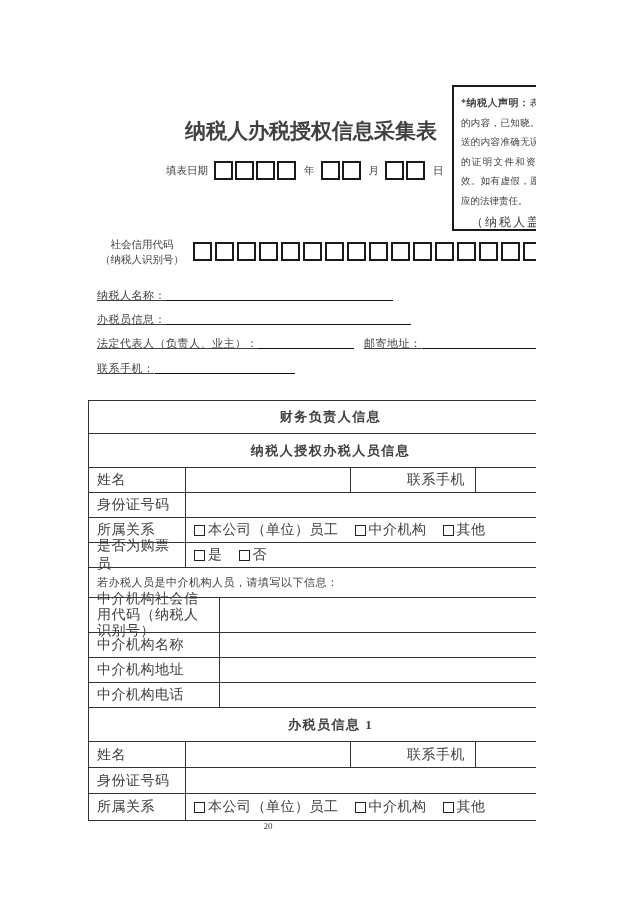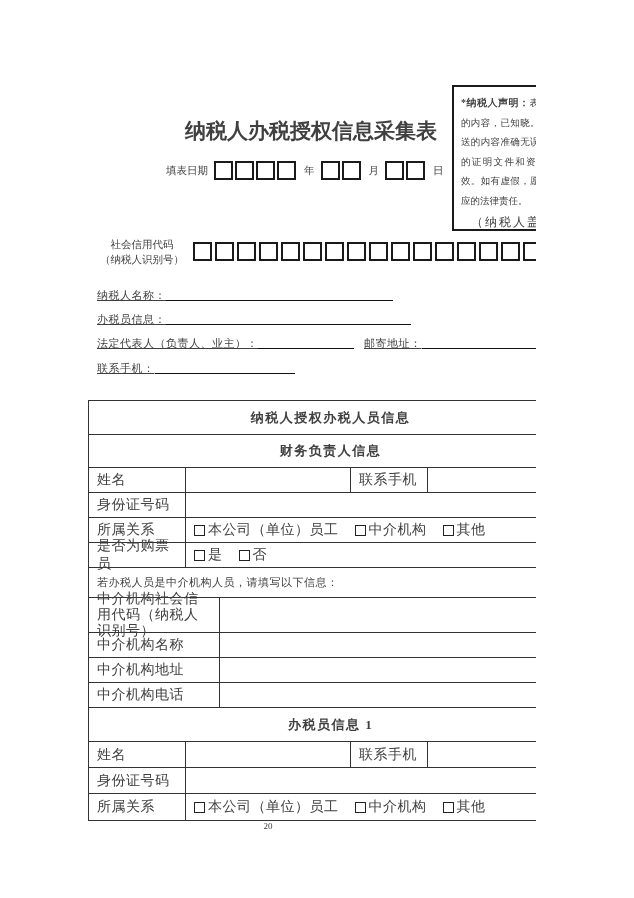--- a/index.html
+++ b/index.html
@@ -58,21 +58,21 @@
   .tr:last-child { border-bottom:none; }
   .td {
     box-sizing:border-box; border-right:1px solid #333; padding:0 8px;
     display:flex; align-items:center; font-size:14px; letter-spacing:0.5px;
   }
   .td:last-child { border-right:none; }
   .td.lab { width:97px; flex:none; }
   .td.lab-wide { width:131px; flex:none; line-height:16px; padding-top:2px; padding-bottom:2px; }
   .td.val { flex:1; }
   .td.val-mid { width:165px; flex:none; }
-  .td.lab-mid { width:77px; flex:none; }
+  .td.lab-mid { width:77px; flex:none;margin-left:48px; }
   .tr.h1 { height:34px; } .tr.h2 { height:33px; }
   .tr.n  { height:25px; }
   .tr.note-r { height:30px; }
   .tr.agc { height:35px; }
   .tr.ckh { height:34px; }
   .tr.ck  { height:26px; }
   .hcell {
     flex:1; display:flex; align-items:center; justify-content:center;
     font-weight:bold; font-size:13px; letter-spacing:1.5px;
   }
@@ -159,26 +159,26 @@
   </div>
   <div class="f-row f-legal">
     <span>法定代表人（负责人、业主）：</span><span class="uline u1"></span><span class="sep"></span><span>邮寄地址：</span><span class="uline u2"></span>
   </div>
   <div class="f-row f-phone">
     <span>联系手机：</span><span class="uline"></span>
   </div>
 
   <div class="tbl">
 
+    <div class="tr h2">
+      <div class="hcell">财务负责人信息</div>
+    </div>
+
     <div class="tr h1">
       <div class="hcell">纳税人授权办税人员信息</div>
-    </div>
-
-    <div class="tr h2">
-      <div class="hcell">财务负责人信息</div>
     </div>
 
     <div class="tr n">
       <div class="td lab">姓名</div>
       <div class="td val-mid"></div>
       <div class="td lab-mid">联系手机</div>
       <div class="td val"></div>
     </div>
 
     <div class="tr n">

